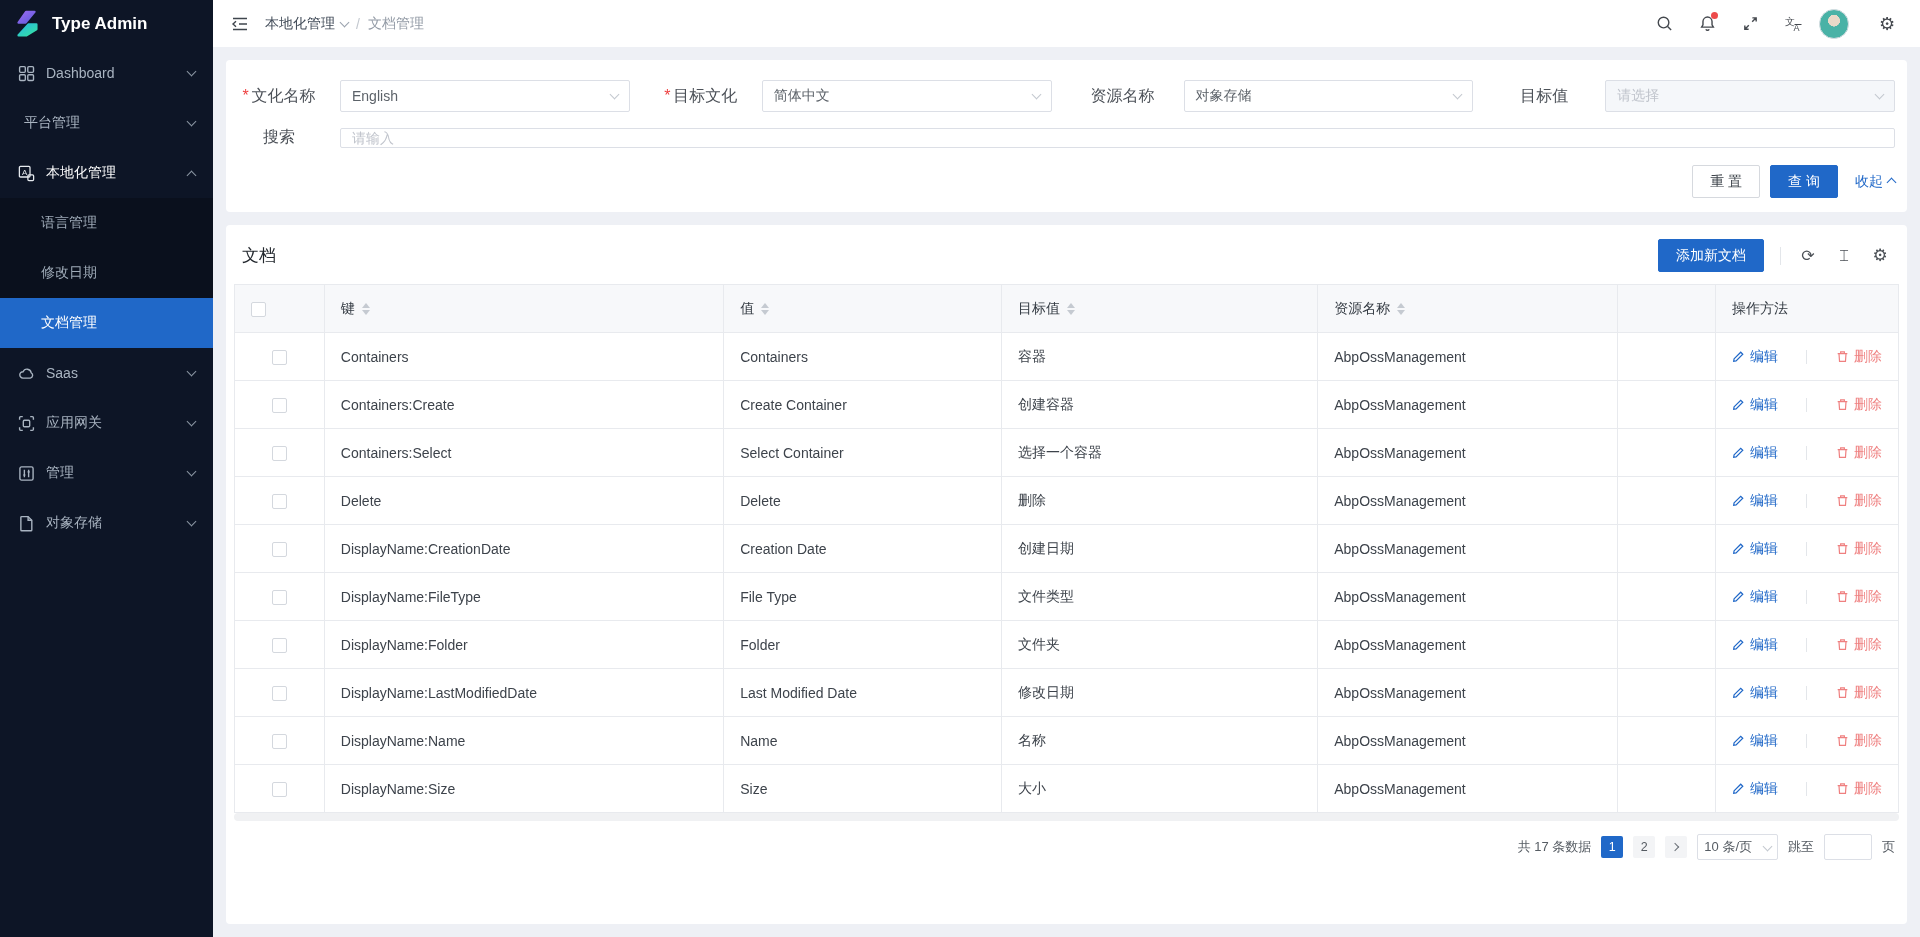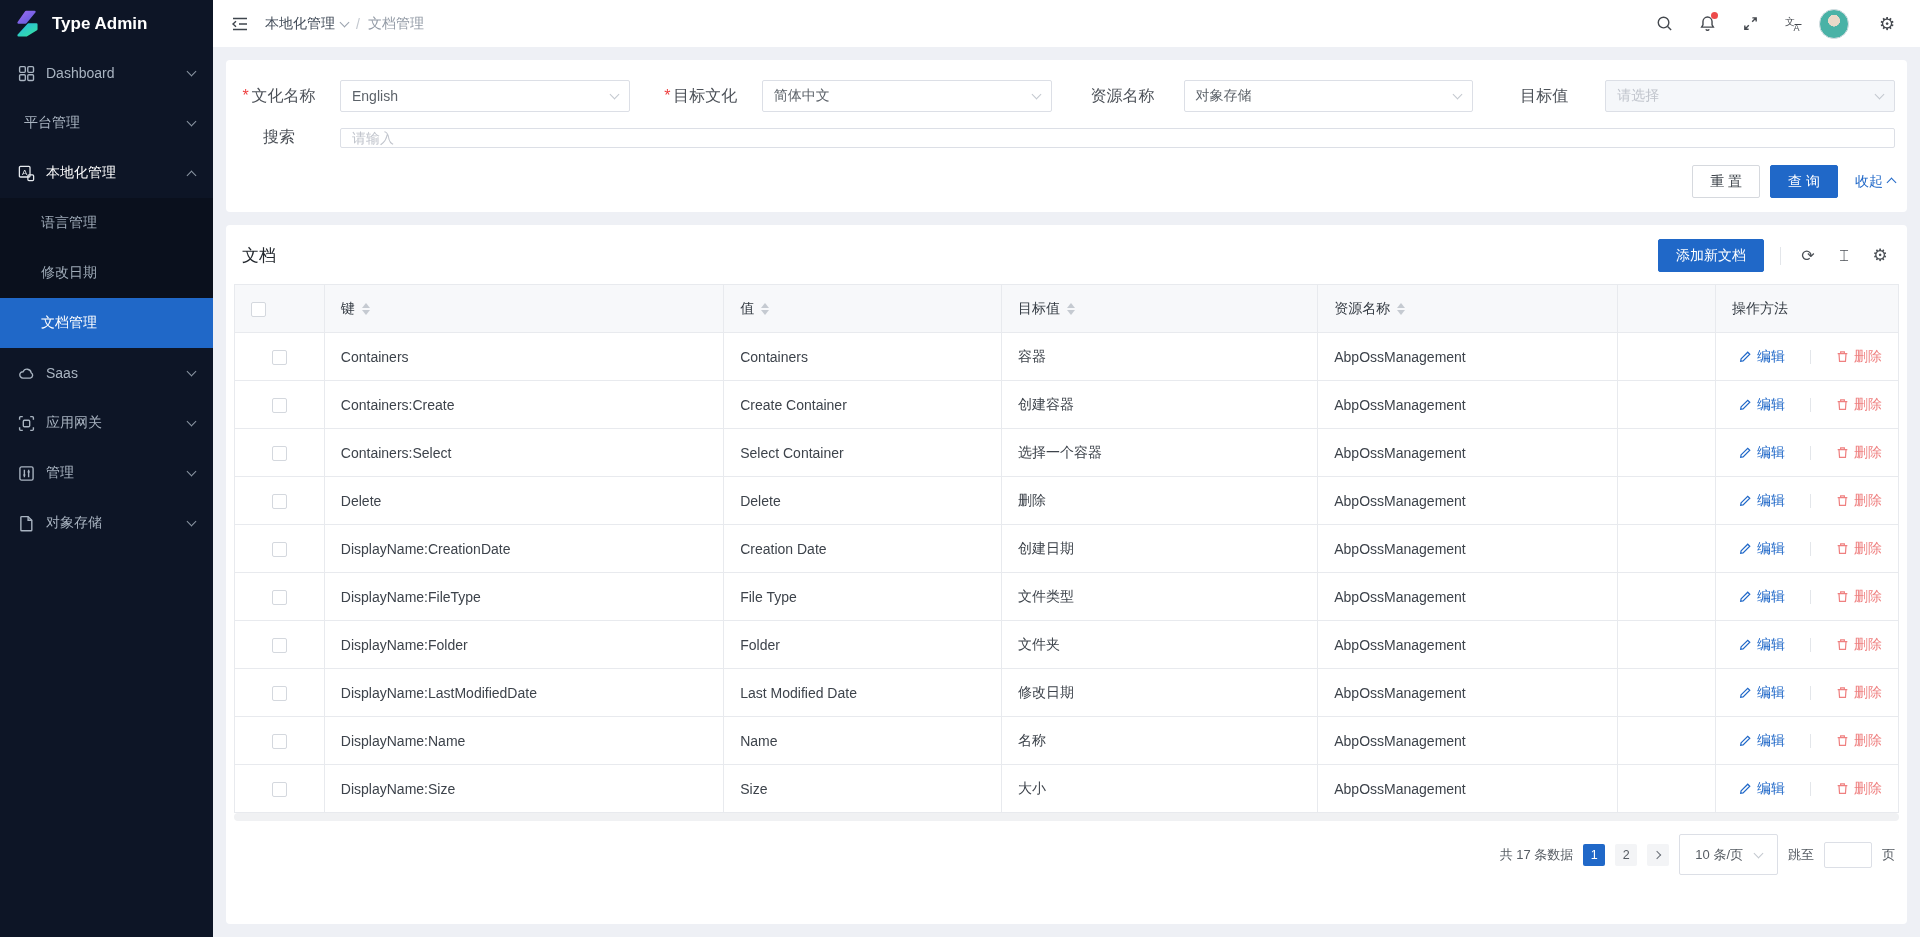--- a/index.html
+++ b/index.html
@@ -84,32 +84,32 @@
   table.grid tbody td{height:48px;color:#3d434b;padding:0 16px;background:#fff;}
   tr.hl td{background:var(--row-hl);}
   .th-flex{display:flex;align-items:center;}
   .caret{display:inline-flex;flex-direction:column;gap:2px;margin-left:7px;cursor:pointer;}
   .caret b{width:0;height:0;border-left:4px solid transparent;border-right:4px solid transparent;}
   .caret .cu{border-bottom:5px solid #c5cad1;}
   .caret .cd{border-top:5px solid #c5cad1;}
   .cbx-cell{text-align:center;}
   .cbx{width:15px;height:15px;border:1px solid #d4d8de;border-radius:2px;background:#fff;display:inline-block;cursor:pointer;vertical-align:middle;}
   td.ops,th.ops{text-align:center;padding:0 6px;}
-  .op-wrap{display:flex;align-items:center;justify-content:flex-end;gap:25px;}
+  .op-wrap{display:flex;align-items:center;justify-content:space-between;gap:25px;}
   .op-link{display:inline-flex;align-items:center;gap:5px;cursor:pointer;font-size:14px;}
   .op-edit{color:var(--primary);}
   .op-del{color:var(--danger);}
   .op-sep{width:1px;height:14px;background:#e3e6ea;}
 
   .scroll-strip{height:8px;background:#f0f1f3;border-radius:4px;margin-top:0;}
   .pager{display:flex;justify-content:flex-end;align-items:center;gap:10px;margin:13px 4px 0 0;color:#565c63;font-size:13px;}
   .pg-btn{min-width:22px;height:22px;padding:0 4px;border-radius:2px;background:#f3f4f6;display:inline-flex;align-items:center;justify-content:center;font-size:12.5px;color:#555b62;cursor:pointer;}
   .pg-btn.active{background:var(--primary);color:#fff;}
   .pg-next .chev{transform:rotate(-45deg);width:6px;height:6px;margin:0 0 0 -2px;color:#6a7077;}
-  .pg-size{height:41px;border:1px solid var(--inp-border);border-radius:2px;background:#fff;display:inline-flex;align-items:center;gap:12px;padding:0 15px;color:#565c63;cursor:pointer;}
+  .pg-size{height:26px;border:1px solid var(--inp-border);border-radius:2px;background:#fff;display:inline-flex;align-items:center;gap:12px;padding:0 6px;color:#565c63;cursor:pointer;}
   .pg-size .chev{color:#c3c8cf;margin-top:-2px;}
   .pg-jump-input{width:48px;height:26px;border:1px solid var(--inp-border);border-radius:2px;outline:none;padding:0 6px;font-size:13px;color:#333;}
 </style>
 </head>
 <body>
 
 <aside class="sidebar">
   <div class="logo-row">
     <svg width="30" height="30" viewBox="0 0 32 32">
       <defs>

